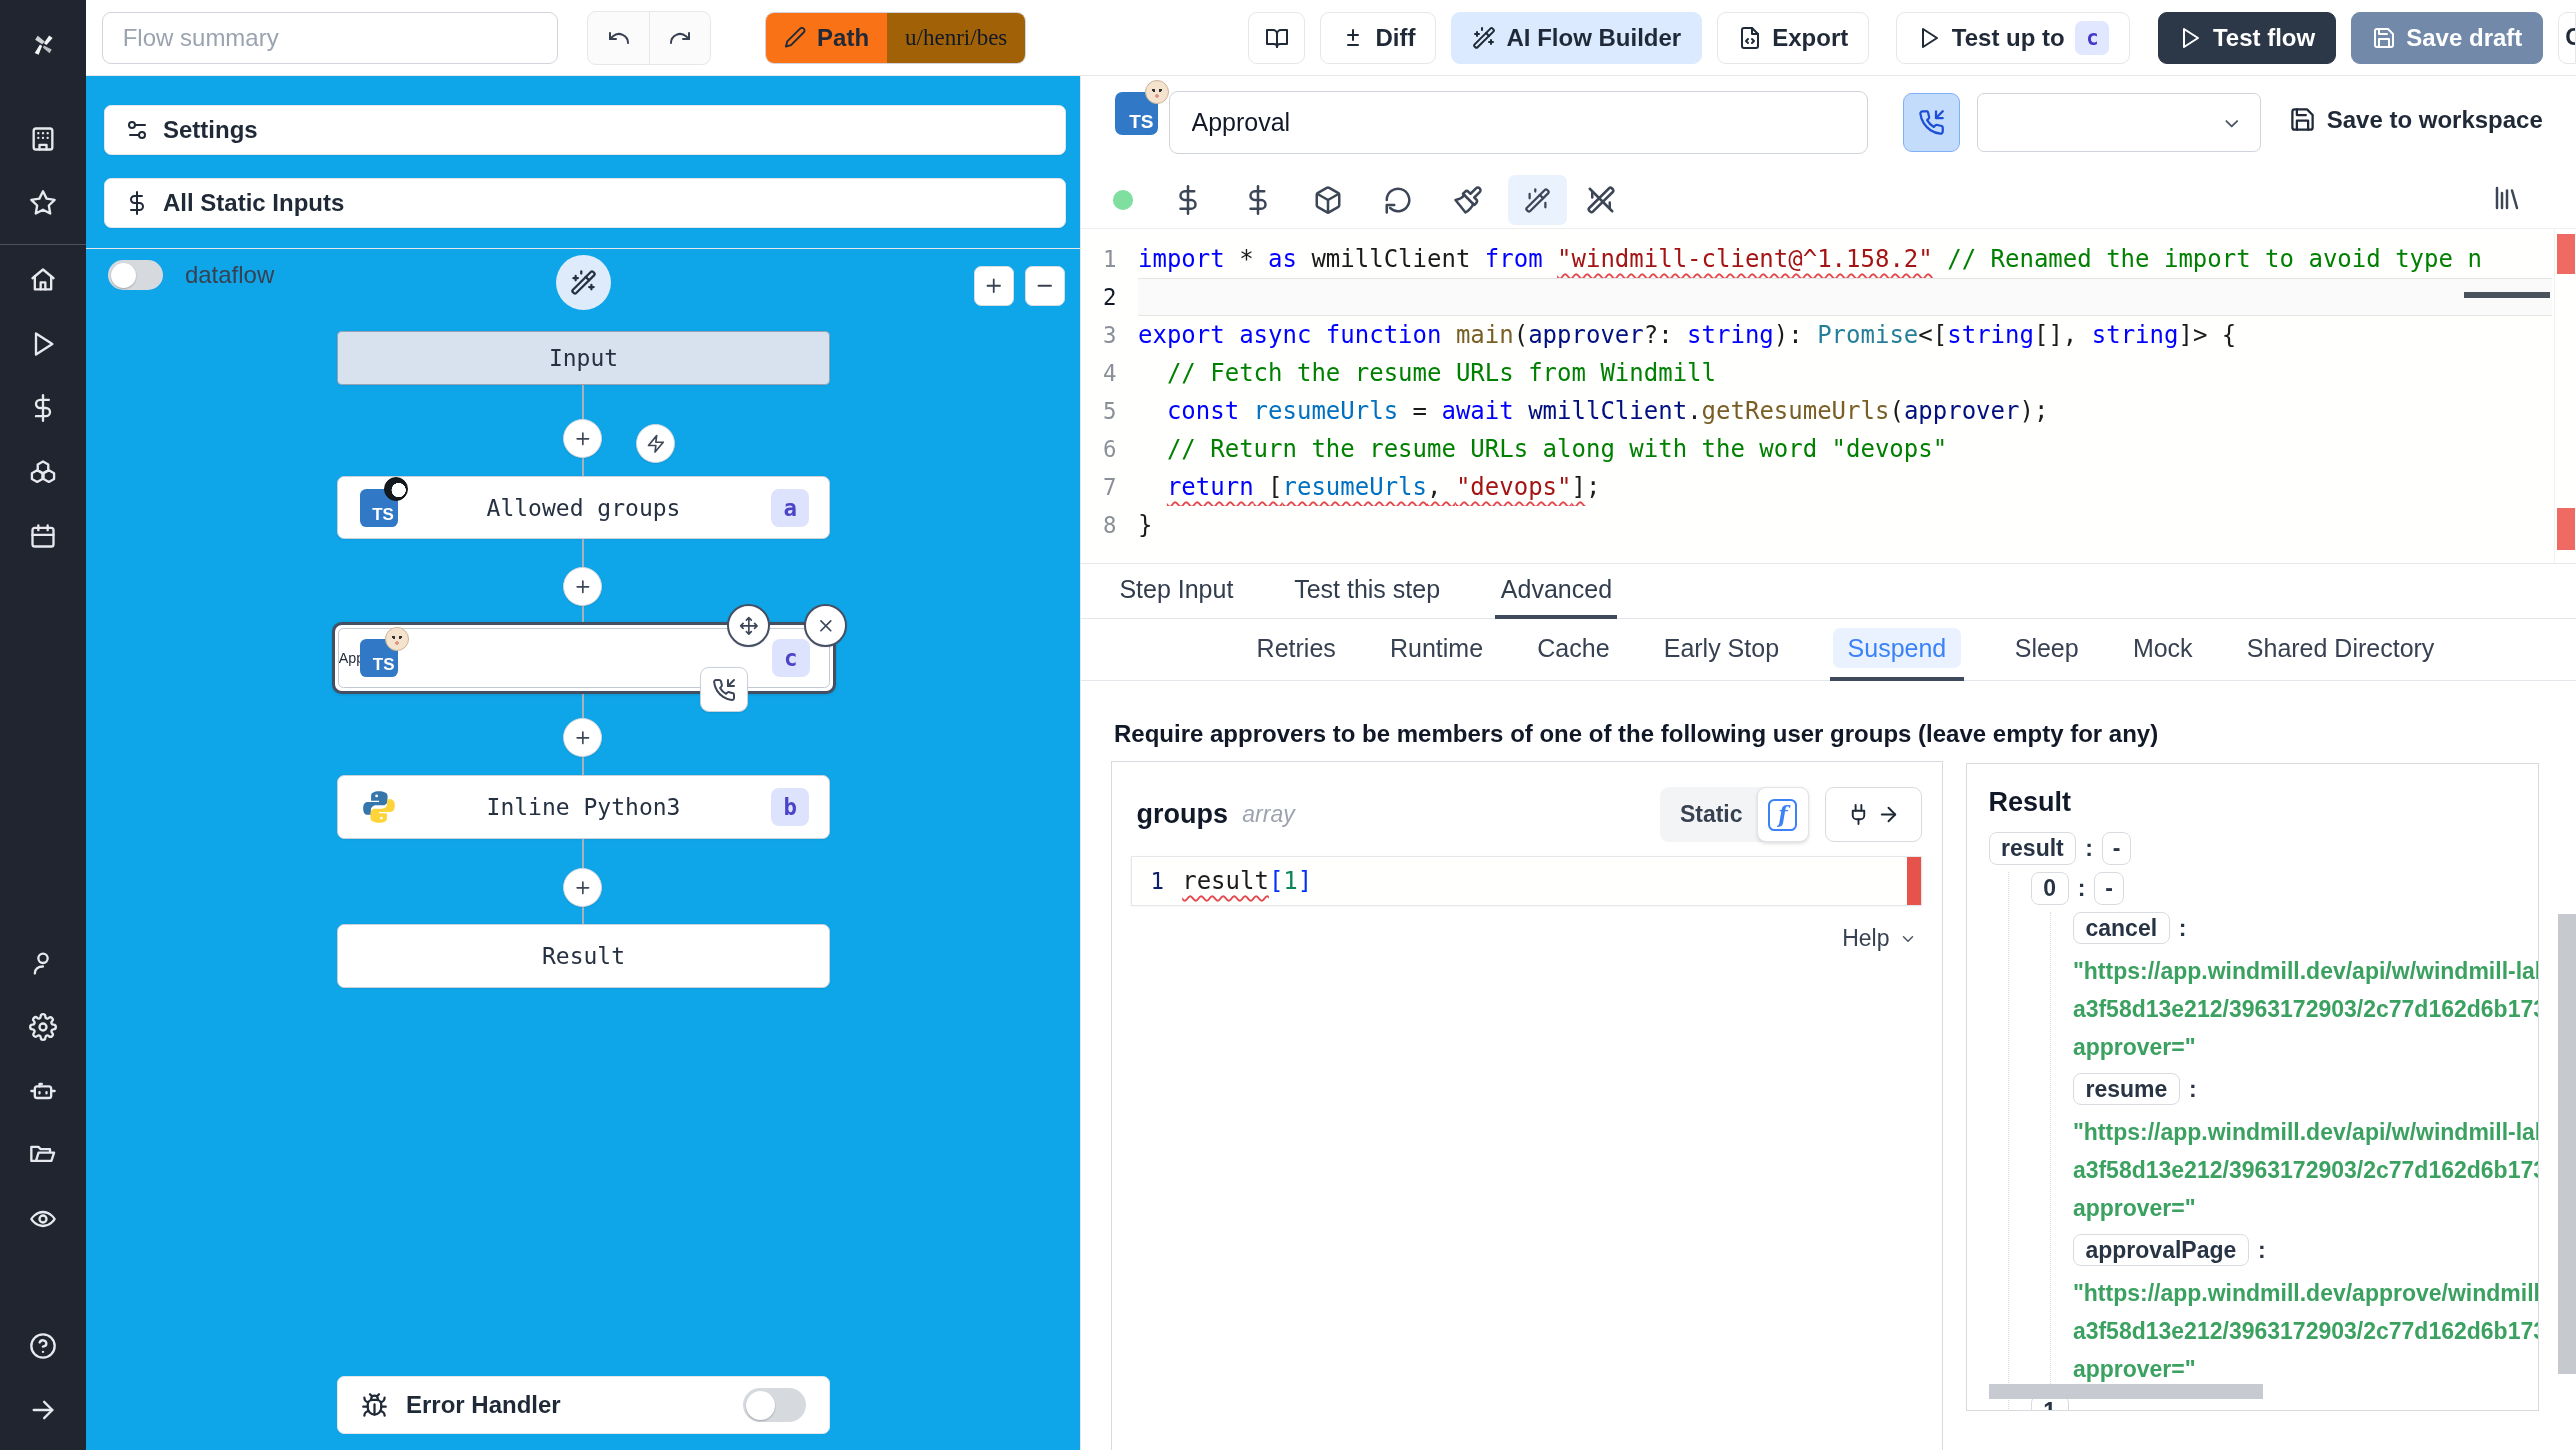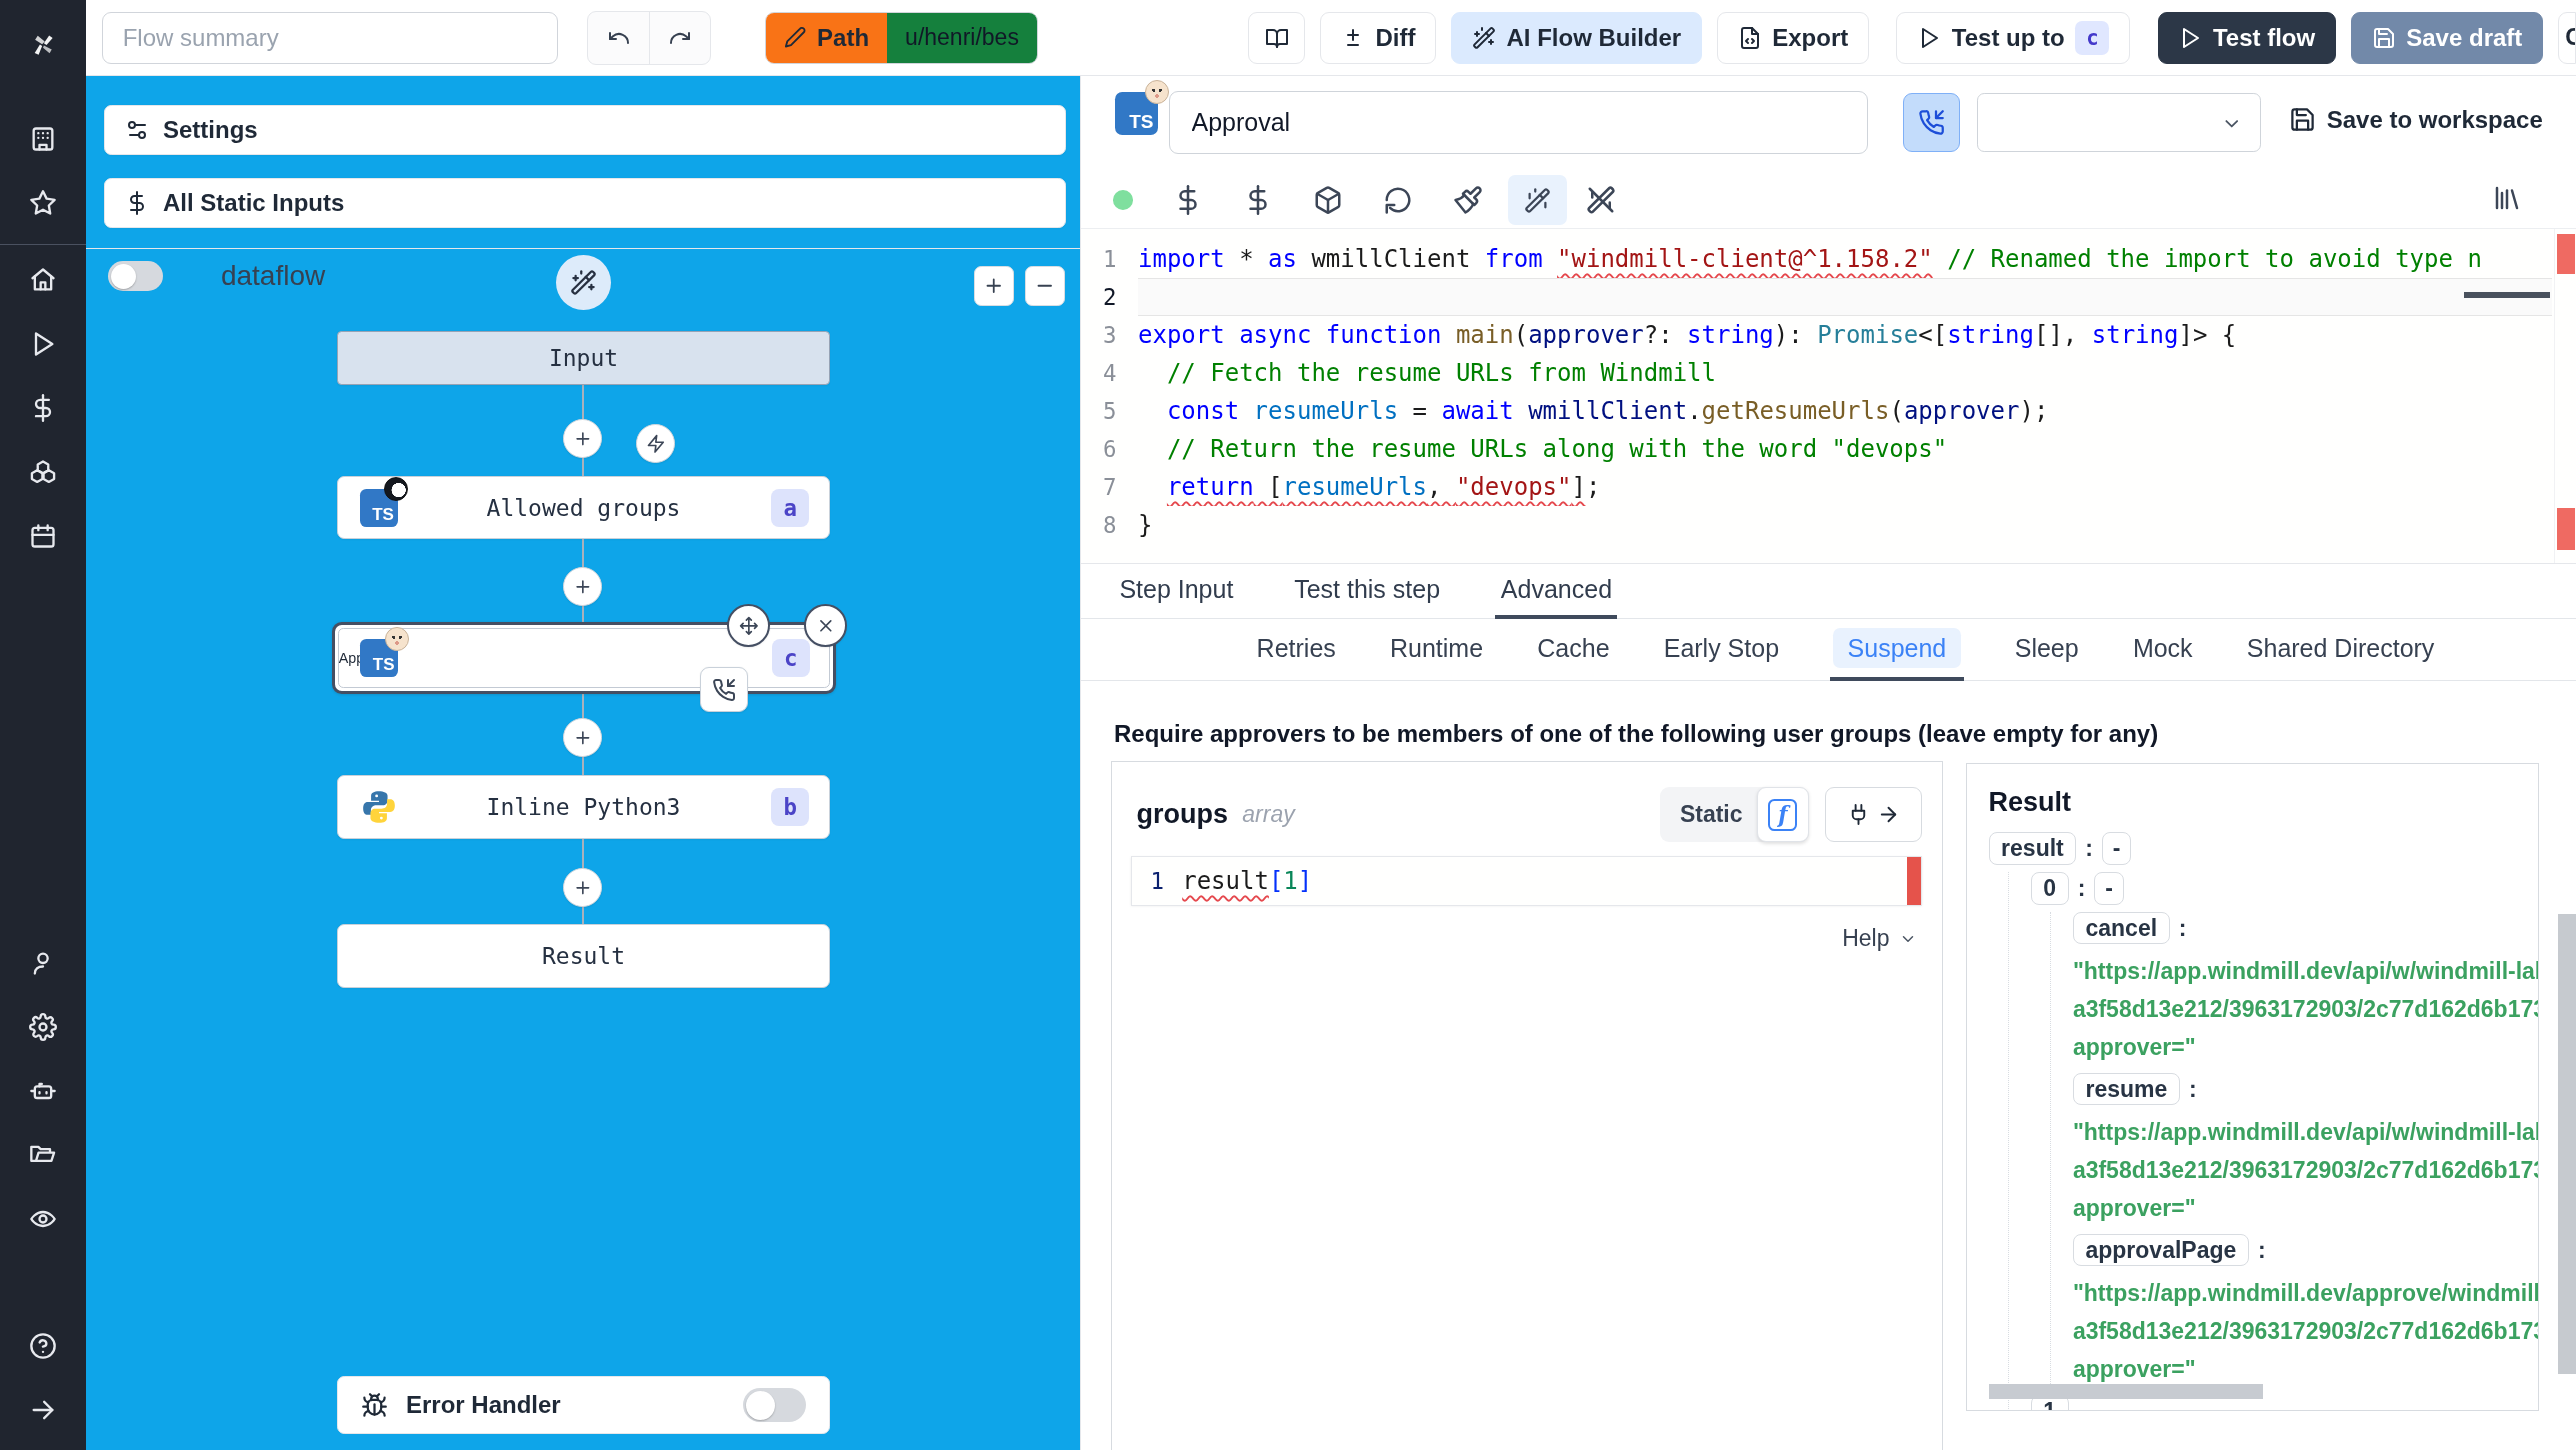--- a/index.html
+++ b/index.html
@@ -23,21 +23,21 @@
   .flow-summary { width:456px; height:52px; border:0.9px solid #d1d5db; border-radius:9px; padding:0 19.7px;
     font-size:24px; color:#111827; outline:none; font-family:"Liberation Sans",sans-serif; }
   .flow-summary::placeholder { color:#9aa3af; }
   .undo-redo { display:flex; margin-left:29px; border:0.9px solid #e5e7eb; border-radius:9px; overflow:hidden; background:#fbfbfc; }
   .ur-btn { width:61px; height:52px; display:flex; align-items:center; justify-content:center; color:#374151; cursor:pointer; }
   .ur-btn + .ur-btn { border-left:0.9px solid #e5e7eb; }
   .ur-btn svg { width:24px; height:24px; }
   .path-group { display:flex; margin-left:54px; border:0.9px solid #d1d5db; border-radius:9px; overflow:hidden; height:52px; }
   .path-left { display:flex; align-items:center; gap:10.7px; background:#f97316; padding:0 18px; font-weight:700; font-size:24px; color:#1f2937; cursor:pointer; }
   .path-left svg { width:22.4px; height:22.4px; }
-  .path-right { display:flex; align-items:center; background:#15803d; padding:0 18px; font-family:Liberation Sans, sans-serif; font-size:23px; color:#111827; }
+  .path-right { display:flex; align-items:center; background:#a16207; padding:0 18px; font-family:Liberation Serif, serif; font-size:23px; color:#111827; }
   .tb-right { margin-left:auto; display:flex; align-items:center; gap:15px; padding-right:0; }
   .tb-btn { height:52px; display:flex; align-items:center; gap:10.7px; background:#fff; border:0.9px solid #e5e7eb;
     border-radius:9px; padding:0 19.7px; font-size:24px; font-weight:600; color:#1f2937; cursor:pointer; white-space:nowrap; }
   .tb-btn svg { width:24px; height:24px; }
   .tb-btn.square { width:57px; padding:0; justify-content:center; }
   .tb-btn.ai { background:#dbeafe; border-color:#dbeafe; }
   .tb-btn.dark { background:#2c3747; border-color:#2c3747; color:#fff; }
   .tb-btn.slate { background:#7289a9; border-color:#7289a9; color:#fff; }
   .kbd-badge { width:34px; height:34px; border-radius:7.2px; background:#e0e7ff; color:#4338ca;
     font-family:"DejaVu Sans Mono",monospace; font-weight:700; font-size:20.6px; display:flex; align-items:center; justify-content:center; }
@@ -48,21 +48,21 @@
   
   .flow-panel { position:absolute; left:86px; top:76px; width:995px; height:1375px; background:#0ea5e9; overflow:hidden; }
   .card { position:absolute; left:18px; width:962px; height:50px; background:#fff; border:0.9px solid #e5e7eb;
     border-radius:7.2px; box-shadow:0 0.9px 1.8px rgba(0,0,0,.04); display:flex; align-items:center; gap:14.3px;
     padding:0 19.7px; font-size:24px; font-weight:700; color:#1f2937; cursor:pointer; }
   .card svg { width:24px; height:24px; color:#1f2937; }
   .fp-divider { position:absolute; left:0; top:172px; width:995px; border-top:0.9px solid #e5e7eb; }
   .dataflow-row { position:absolute; left:22.4px; top:184px; display:flex; align-items:center; gap:21.5px; }
   .toggle { width:55px; height:30px; border-radius:15px; background:#d6d9de; position:relative; cursor:pointer; }
   .toggle .knob { position:absolute; left:2.7px; top:2.7px; width:25px; height:25px; border-radius:50%; background:#fff; box-shadow:0 0.9px 1.8px rgba(0,0,0,.25); }
-  .dataflow-label { font-size:28px; color:#374151;margin-left:36px; }
+  .dataflow-label { font-size:24px; color:#374151; }
   .wand-fab { position:absolute; left:470px; top:179px; width:55px; height:55px; border-radius:50%;
     background:#ddebfa; display:flex; align-items:center; justify-content:center; color:#273041; cursor:pointer; }
   .wand-fab svg { width:27px; height:27px; }
   .zoom-btn { position:absolute; top:190px; width:40px; height:40px; border-radius:7.2px; background:#fff;
     border:0.9px solid #d9dde2; display:flex; align-items:center; justify-content:center; color:#374151;
     font-size:27px; cursor:pointer; }
   .zoom-btn svg { width:21.5px; height:21.5px; }
 
   
   .graph-line { position:absolute; left:496px; width:1.8px; background:#a9b1bc; }

